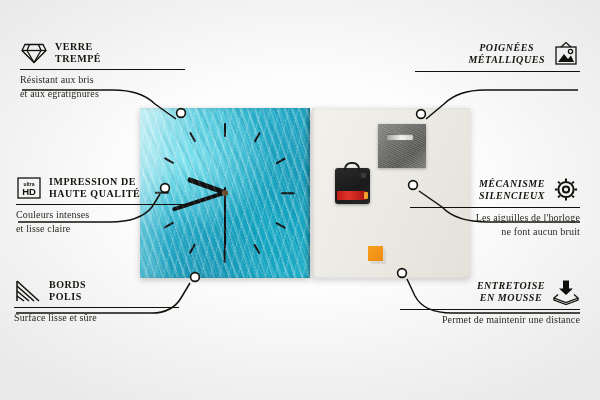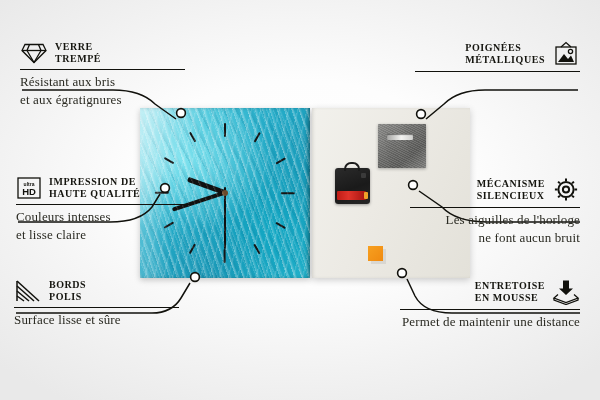--- a/index.html
+++ b/index.html
@@ -77,23 +77,23 @@
   .foam { position:absolute; left:56px; top:138px; width:15px; height:15px;
     background:linear-gradient(135deg,#f7a020 0%,#f08a10 100%);
     box-shadow:3px 3px 0 rgba(0,0,0,.07); }
 
   
   .callout { position:absolute; }
   .c-title { display:flex; align-items:center; gap:7px; }
   .c-title .txt { font-size:10px; font-weight:700; letter-spacing:.55px; color:#15150f; line-height:1.18; }
   .callout.left  .c-title { justify-content:flex-start; }
   .callout.right .c-title { justify-content:flex-end; flex-direction:row; }
-  .callout.right .c-title .txt { text-align:left; }
+  .callout.right .c-title .txt { text-align:center;font-style:italic; }
   .rule { height:1.4px; background:#11110c; margin:4px 0 3px; }
-  .c-sub { font-size:13px; color:#2a2a22; line-height:1.34; letter-spacing:.15px; }
+  .c-sub { font-size:10px; color:#2a2a22; line-height:1.34; letter-spacing:.15px; }
   .callout.right .c-sub { text-align:right; }
 
   .ico { flex:0 0 auto; display:block; }
 
   svg.connector { position:absolute; left:0; top:0; width:600px; height:400px; pointer-events:none; }
 </style>
 </head>
 <body>
 
 <div id="stage">

